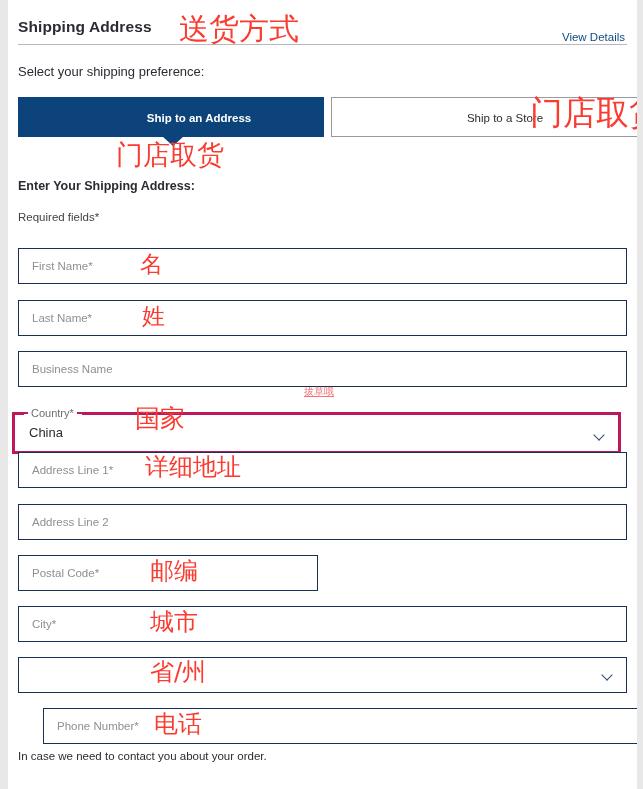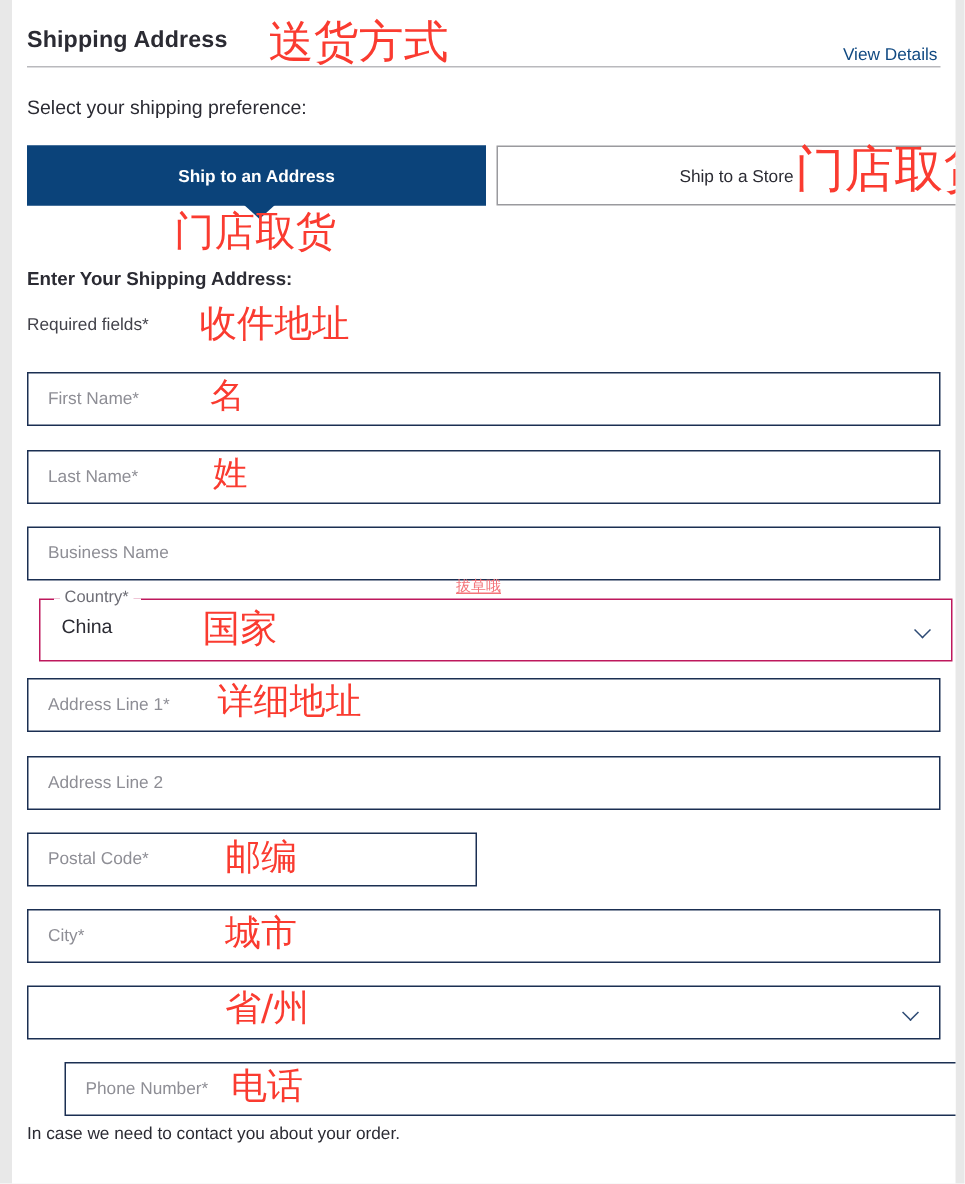--- a/index.html
+++ b/index.html
@@ -102,20 +102,21 @@
   .tab-text {
     position: absolute;
     left: 0;
     top: 0;
     width: 100%;
     height: 40px;
     line-height: 40px;
     text-align: center;
     font-size: 11.5px;
     white-space: nowrap;
+    padding-left: 28px;
   }
   .tab-active .tab-text {
     color: #ffffff;
     font-weight: bold;
   }
   .tab-inactive .tab-text {
     color: #2b2b33;
     font-weight: normal;
     text-align: center;
     padding-right: 0;
@@ -189,27 +190,28 @@
     width: 7px;
     height: 7px;
     border-right: 1.4px solid #2d4a74;
     border-bottom: 1.4px solid #2d4a74;
     transform: rotate(45deg);
   }
 
   
   .field-select {
     position: absolute;
-    left: 18px;
+    left: 4px;
     width: 609px;
     height: 42px;
     box-sizing: border-box;
     background: #ffffff;
-    border: 1px solid #be185d;
+    border: 3px solid #be185d;
     cursor: pointer;
+    margin-top: 13px;
   }
   .notch-mask {
     position: absolute;
     left: 9px;
     top: -1px;
     height: 2px;
     background: #ffffff;
   }
   .float-label {
     position: absolute;
@@ -284,21 +286,20 @@
       <div class="tab-text">Ship to a Store</div>
     </div>
   </div>
 
   <div class="anno" style="left:522px; top:96px; font-size:33px;">门店取货</div>
 
   <div class="anno" style="left:108px; top:141px; font-size:27px;">门店取货</div>
 
   <div class="enter-head">Enter Your Shipping Address:</div>
   <div class="req-label">Required fields*</div>
-  <div class="anno" style="left:125px; top:203px; font-size:25px;">收件地址</div>
 
   <div class="field field-wide" style="top:248px;">
     <div class="field-ph">First Name*</div>
   </div>
   <div class="anno" style="left:132px; top:253px; font-size:23px;">名</div>
 
   <div class="field field-wide" style="top:300px;">
     <div class="field-ph">Last Name*</div>
   </div>
   <div class="anno" style="left:134px; top:305px; font-size:23px;">姓</div>

